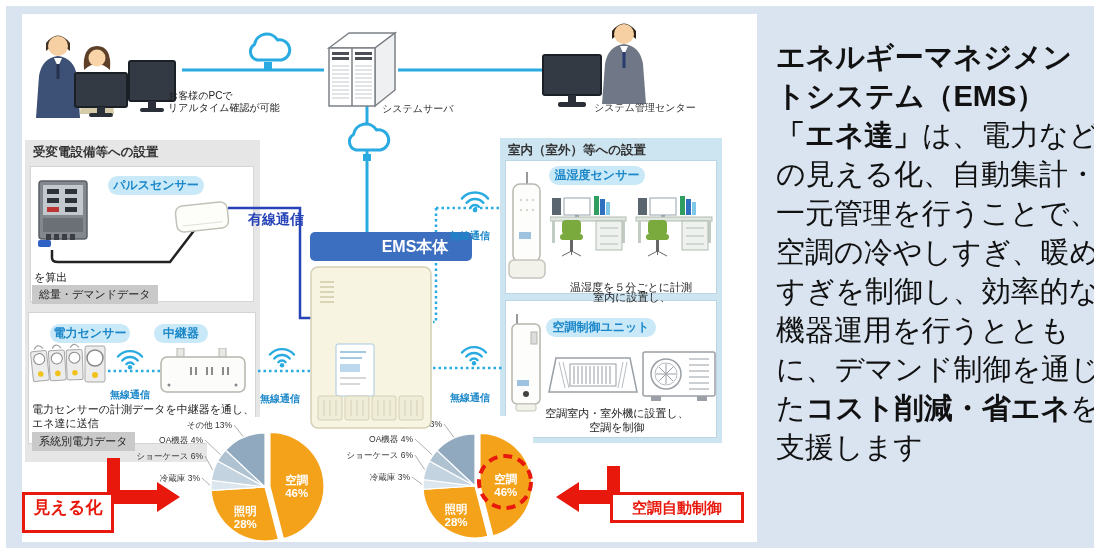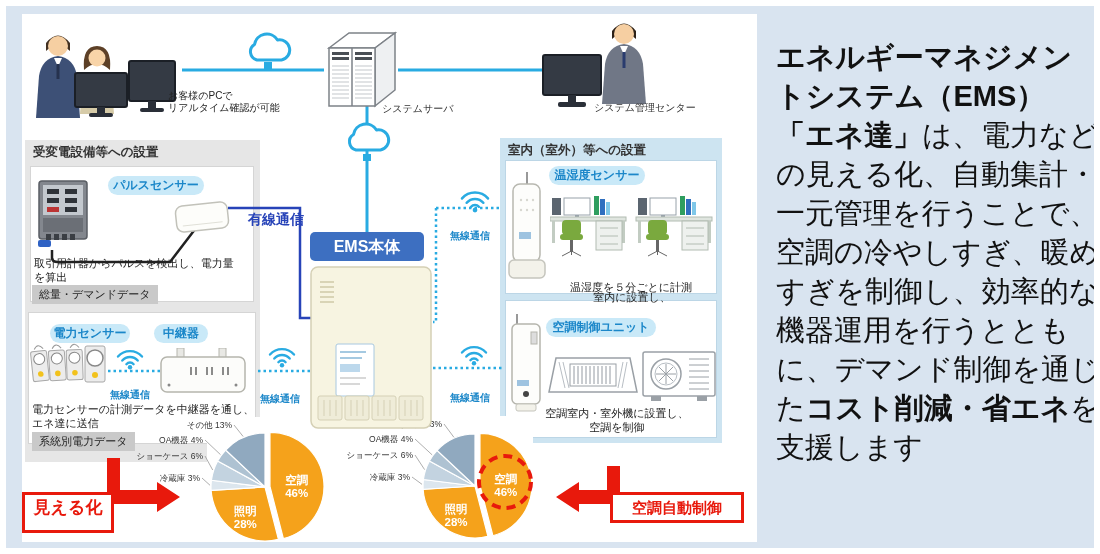--- a/index.html
+++ b/index.html
@@ -199,21 +199,20 @@
     <div class="pill" style="left:86px;top:162px;width:96px;">パルスセンサー</div>
     <div class="abs" style="left:150px;top:182px;">
       <svg width="60" height="42" viewBox="0 0 60 42">
           <g transform="rotate(-6 30 21)">
             <rect x="4" y="8" width="52" height="26" rx="7" fill="#fdfdfa" stroke="#c2c2ba" stroke-width="1.5"></rect>
             <line x1="10" y1="28" x2="50" y2="28" stroke="#e0e0d8"></line>
           </g>
         </svg>
     </div>
     <div class="wired" style="left:226px;top:197px;">有線通信</div>
-    <div class="cap" style="left:12px;top:242px;">取引用計器からパルスを検出し、電力量</div>
     <div class="cap" style="left:12px;top:256px;">を算出</div>
     <div class="badge" style="left:10px;top:271px;">総量・デマンドデータ</div>
 
     <div class="pill" style="left:28px;top:310px;width:80px;">電力センサー</div>
     <div class="pill" style="left:132px;top:310px;width:54px;">中継器</div>
     <div class="abs" style="left:6px;top:326px;">
       <svg width="86" height="54" viewBox="0 0 86 54">
           <g transform="translate(2,8) rotate(-6)">
             <path d="M4 2 q4 -7 9 0" stroke="#999" fill="none"></path>
             <rect x="0" y="4" width="16" height="30" rx="2" fill="#ececec" stroke="#a8a8a8"></rect>
@@ -269,21 +268,21 @@
           <g fill="none" stroke="#29ABE2" stroke-width="2.4" stroke-linecap="round">
             <path d="M3 11.5 A16 16 0 0 1 27 11.5"></path>
             <path d="M7.3 15.5 A10.2 10.2 0 0 1 22.7 15.5"></path>
             <path d="M11.4 19.2 A4.8 4.8 0 0 1 18.6 19.2"></path>
           </g>
           <circle cx="15" cy="22.3" r="2.2" fill="#29ABE2"></circle>
         </svg>
     </div>
     <div class="wl" style="left:238px;top:362px;">無線通信</div>
 
-    <div class="ems-pill" style="left:288px;top:218px;width:114px;height:29px;">EMS本体</div>
+    <div class="ems-pill" style="left:288px;top:218px;width:114px;height:29px;padding-left:48px;">EMS本体</div>
     <div class="abs" style="left:288px;top:252px;">
       <svg width="122" height="164" viewBox="0 0 122 164">
           <rect x="1" y="1" width="120" height="161" rx="7" fill="#f7f4e1" stroke="#d5d0b5" stroke-width="1.5"></rect>
           <path d="M10 16 H24 M10 21 H24 M10 26 H24 M10 31 H24 M10 36 H24" stroke="#cfc9a8" stroke-width="1.5"></path>
           <rect x="26" y="78" width="38" height="52" rx="2" fill="#fff" stroke="#a8c8e0"></rect>
           <path d="M30 86 H56 M30 92 H52" stroke="#88b8d8" stroke-width="1.5"></path>
           <rect x="30" y="98" width="20" height="8" fill="#bcd8ec"></rect>
           <path d="M30 112 H56 M30 118 H50" stroke="#ccc" stroke-width="1.5"></path>
           <g fill="#efecd8" stroke="#d5d0b5">
             <rect x="8" y="130" width="24" height="24" rx="2"></rect>

